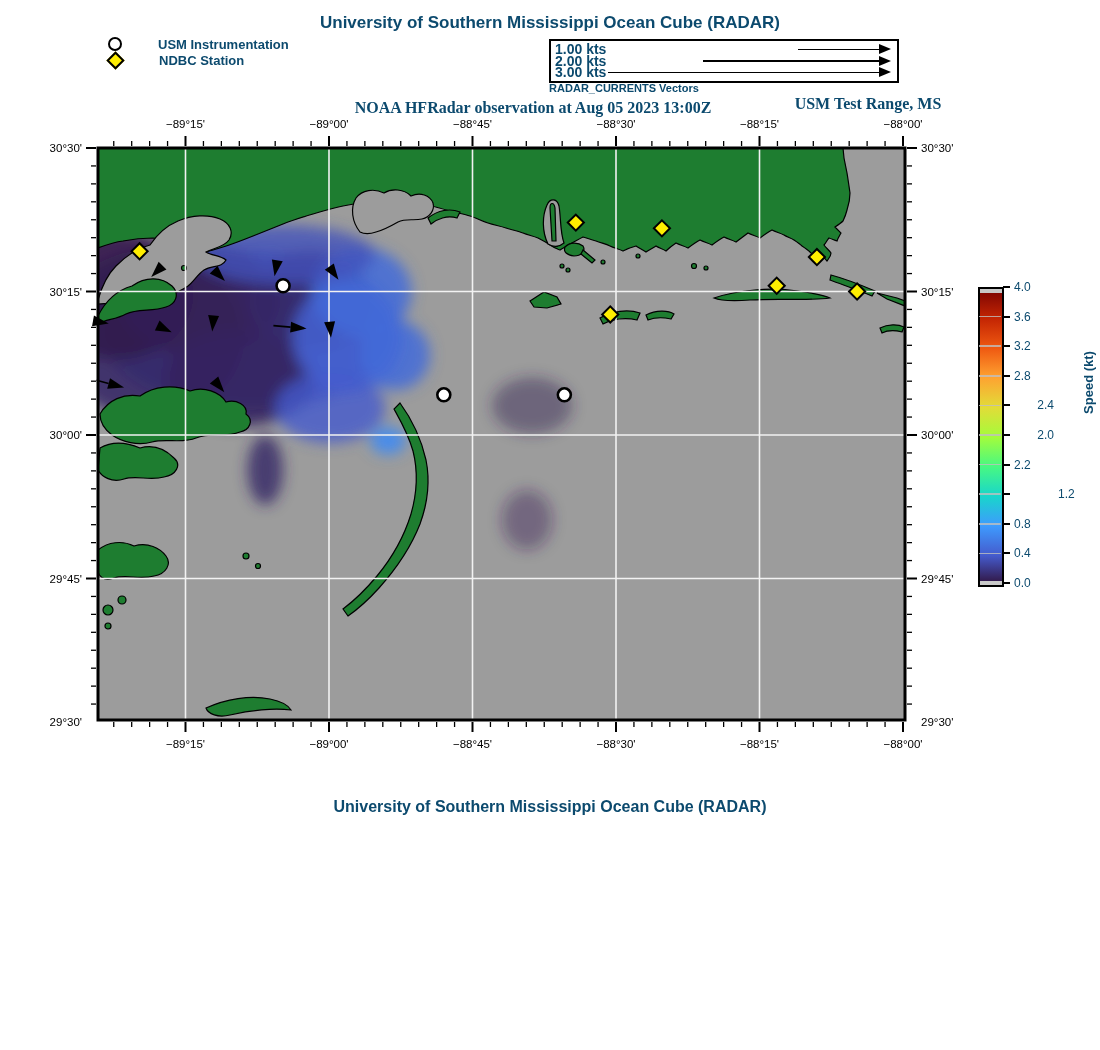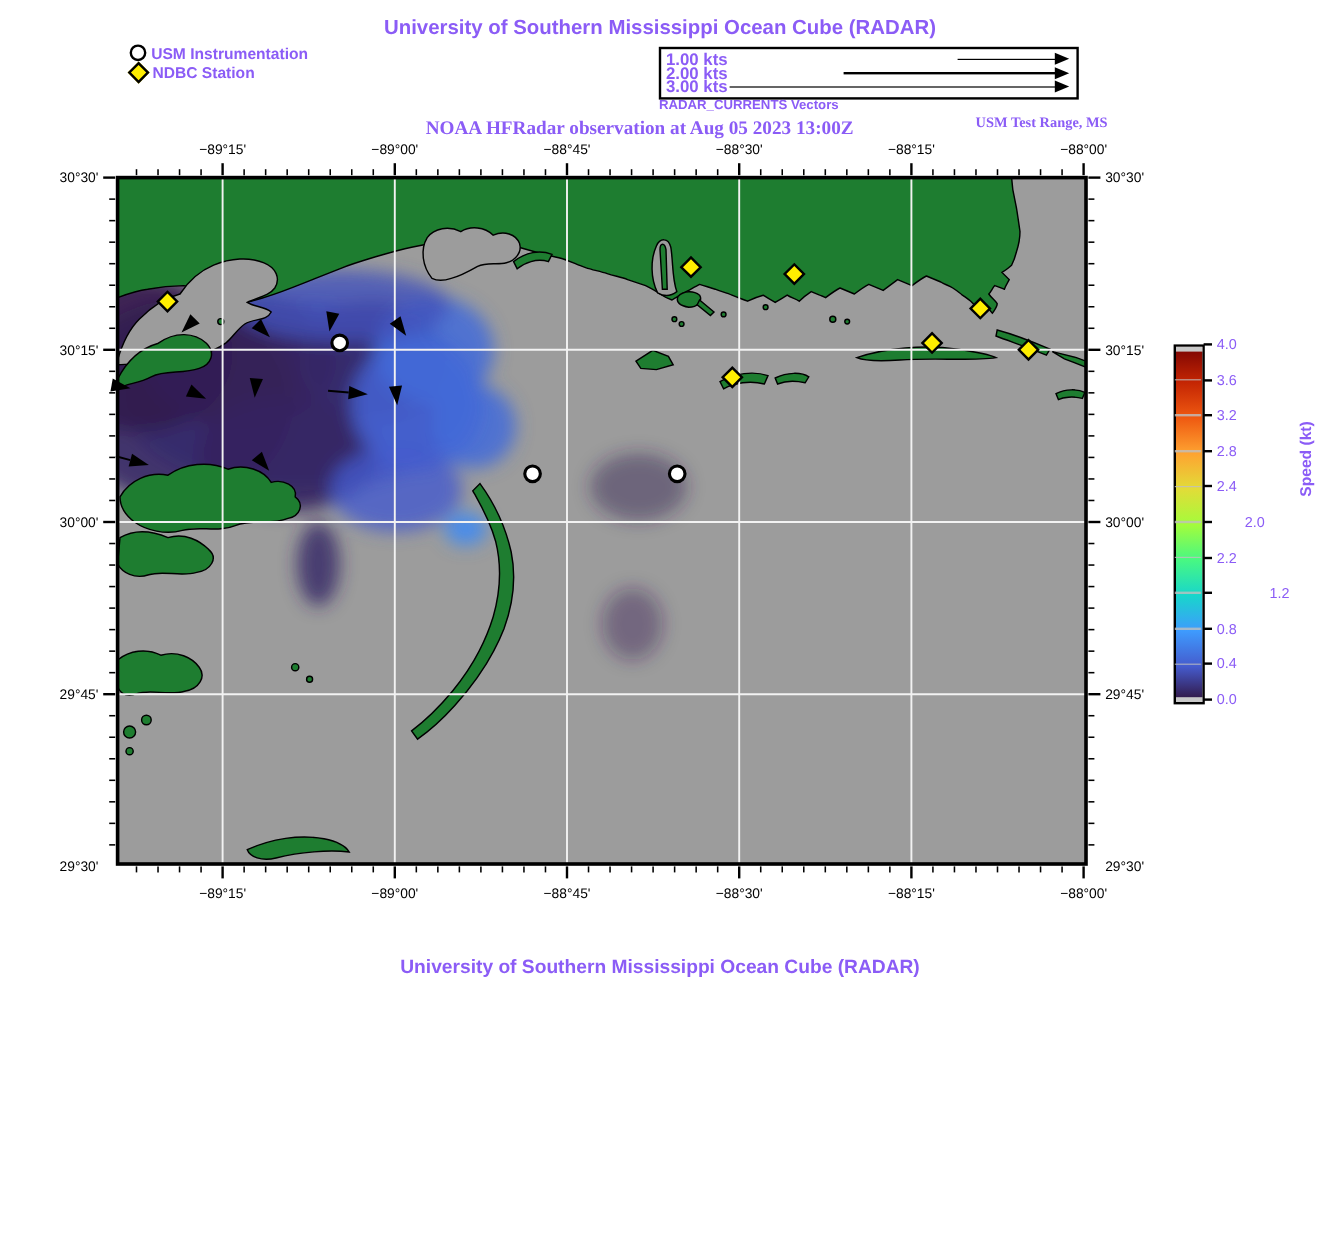--- a/index.html
+++ b/index.html
@@ -1,35 +1,35 @@
 <!DOCTYPE html>
 <html><head>
 <meta charset="utf-8">
 <style>
   html,body{margin:0;padding:0;background:#ffffff;}
   #page{position:relative;width:1100px;height:914px;background:#ffffff;overflow:hidden;
-        font-family:"Liberation Sans",sans-serif;color:#8b5cf6;}
+        font-family:"Liberation Sans",sans-serif;color:#0c4a6e;}
   .abs{position:absolute;}
   .title{font-weight:bold;font-size:17px;text-align:center;width:1100px;left:0;}
   .serif{font-family:"Liberation Serif",serif;padding-left:33px;}
   
   #legend{left:108px;top:36px;}
-  .leg-row{display:flex;align-items:center;height:16px;}
+  .leg-row{display:flex;align-items:center;height:16px;gap:32px;}
   .leg-label{font-size:13px;font-weight:bold;margin-left:4px;white-space:nowrap;}
   .leg-circle{width:10px;height:10px;border:2.6px solid #000;border-radius:50%;background:#fff;}
   .leg-diamond{width:9px;height:9px;border:2px solid #000;background:#ffee00;transform:rotate(45deg);margin:1px;}
   
   #vecbox{left:549px;top:39px;width:346px;height:40px;background:#fff;border:2.5px solid #000;}
   .vec-row{position:absolute;left:4px;right:6px;height:12px;}
   .vec-label{position:absolute;left:0;top:0;font-size:14px;font-weight:bold;line-height:12px;}
   .vec-shaft{position:absolute;right:10px;top:5.5px;height:1.5px;background:#000;}
   .vec-head{position:absolute;right:0;top:1px;width:0;height:0;border-left:12px solid #000;
             border-top:5px solid transparent;border-bottom:5px solid transparent;}
   #vec-caption{left:549px;top:82px;width:150px;text-align:center;font-size:11px;font-weight:bold;}
-  #range-label{left:760px;top:95px;width:150px;text-align:center;font-size:12px;font-weight:bold;}
+  #range-label{left:760px;top:95px;width:150px;text-align:center;font-size:16px;font-weight:bold;}
   #subtitle{left:0;top:99px;width:1000px;text-align:center;font-size:16px;font-weight:bold;}
   
   #map-svg{left:98px;top:148px;overflow:visible;}
   .axis-label{font-size:11.5px;fill:#000;}
   
   #colorbar{left:978px;top:287px;width:22px;height:296px;border:2.5px solid #000;
      background:linear-gradient(to bottom,
        #7a0403 0%,#c42503 10%,#ef5911 20%,#fea331 30%,#e2dc38 40%,#a4fc3b 50%,
        #48f882 60%,#18d6cb 70%,#3e9bfe 80%,#455bcd 90%,#30123b 100%);}
   .cb-cap{position:absolute;left:0;width:22px;height:4px;background:#c9c9c9;}
@@ -384,21 +384,21 @@
       <div class="abs cb-line" style="top: 493.45px;"></div>
       <div class="abs cb-label" style="top: 487.2px; margin-left: 44px;">1.2</div>
       <div class="abs cb-tick" style="top: 463.6px;"></div>
       <div class="abs cb-line" style="top: 463.85px;"></div>
       <div class="abs cb-label" style="top: 457.6px;">2.2</div>
       <div class="abs cb-tick" style="top: 434px;"></div>
       <div class="abs cb-line" style="top: 434.25px;"></div>
       <div class="abs cb-label" style="top: 428px; text-align: right;">2.0</div>
       <div class="abs cb-tick" style="top: 404.4px;"></div>
       <div class="abs cb-line" style="top: 404.65px;"></div>
-      <div class="abs cb-label" style="top: 398.4px;">2.4</div>
+      <div class="abs cb-label" style="top: 398.4px; text-align: right;">2.4</div>
       <div class="abs cb-tick" style="top: 374.8px;"></div>
       <div class="abs cb-line" style="top: 375.05px;"></div>
       <div class="abs cb-label" style="top: 368.8px;">2.8</div>
       <div class="abs cb-tick" style="top: 345.2px;"></div>
       <div class="abs cb-line" style="top: 345.45px;"></div>
       <div class="abs cb-label" style="top: 339.2px;">3.2</div>
       <div class="abs cb-tick" style="top: 315.6px;"></div>
       <div class="abs cb-line" style="top: 315.85px;"></div>
       <div class="abs cb-label" style="top: 309.6px;">3.6</div>
       <div class="abs cb-tick" style="top: 286px;"></div>

